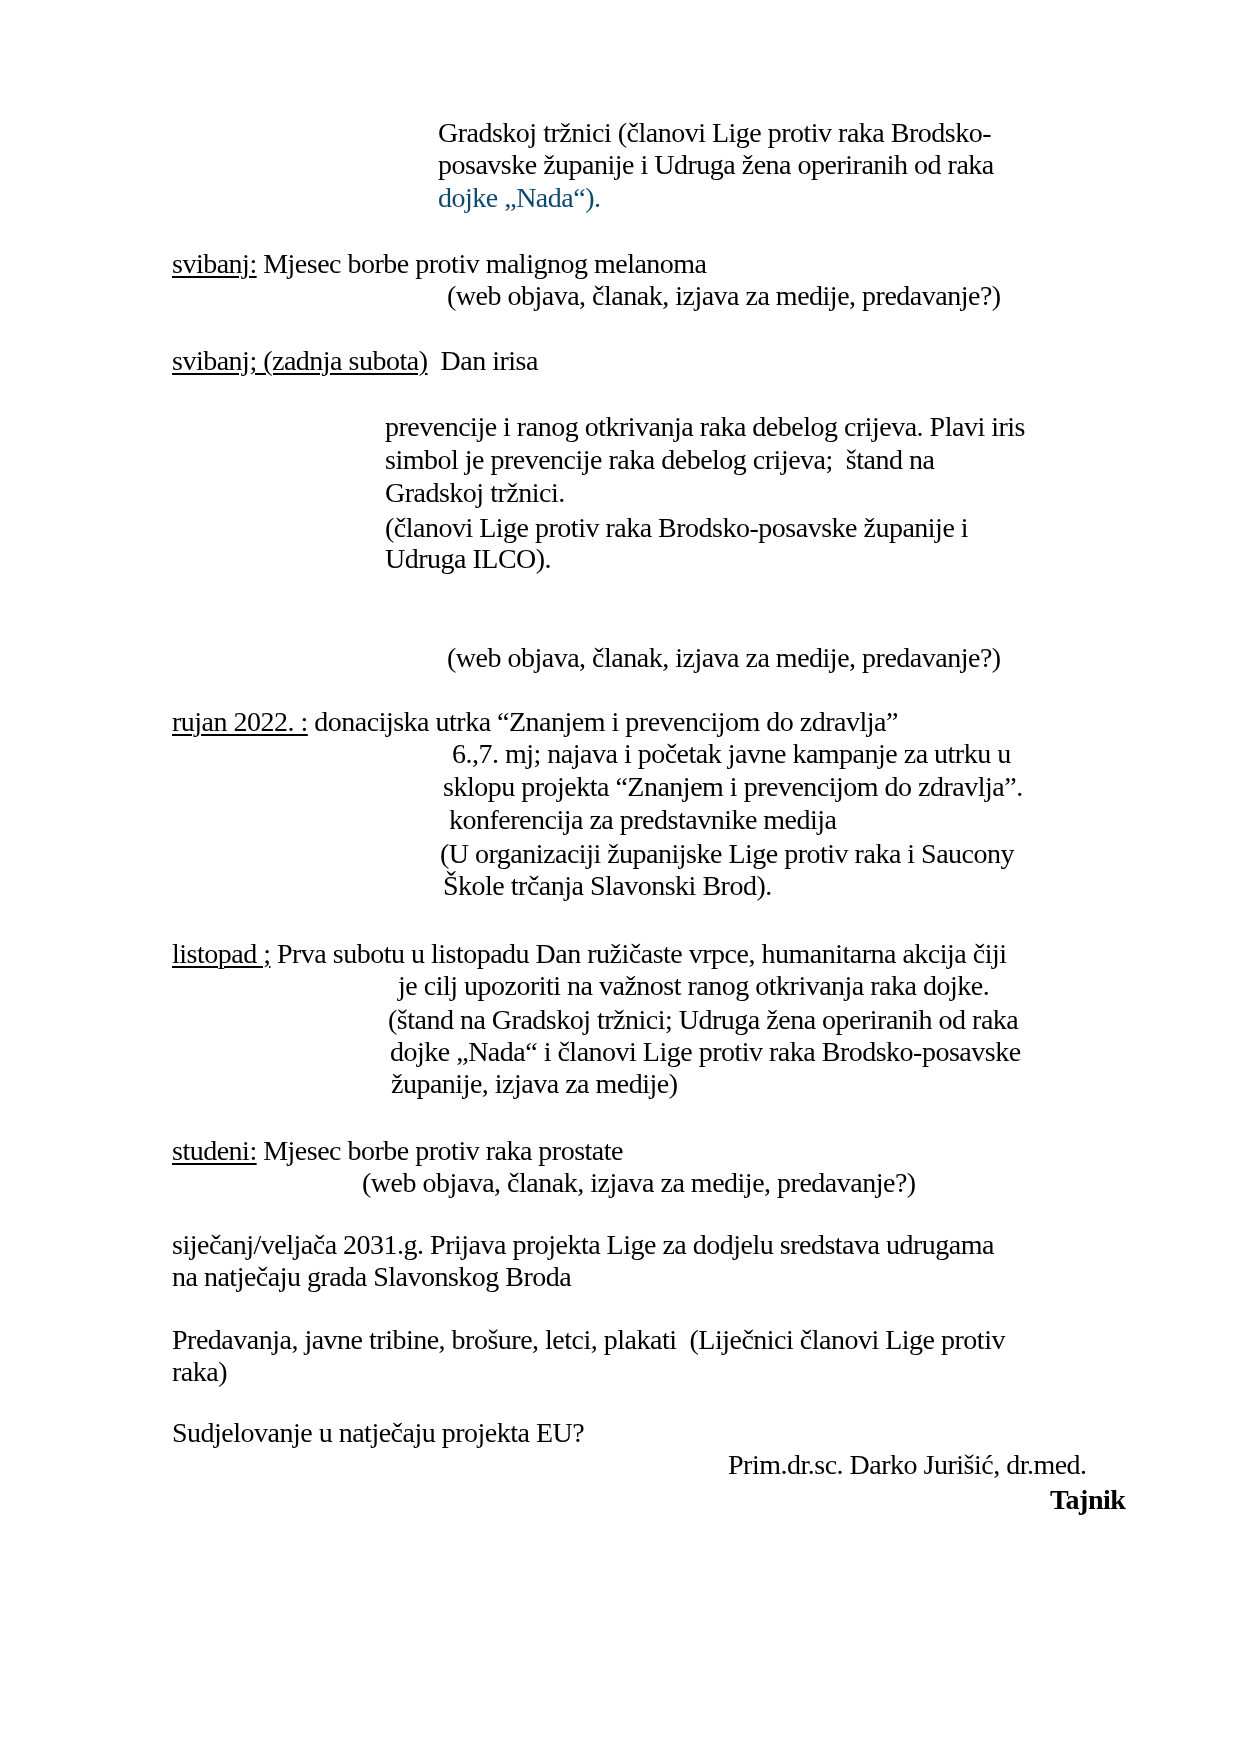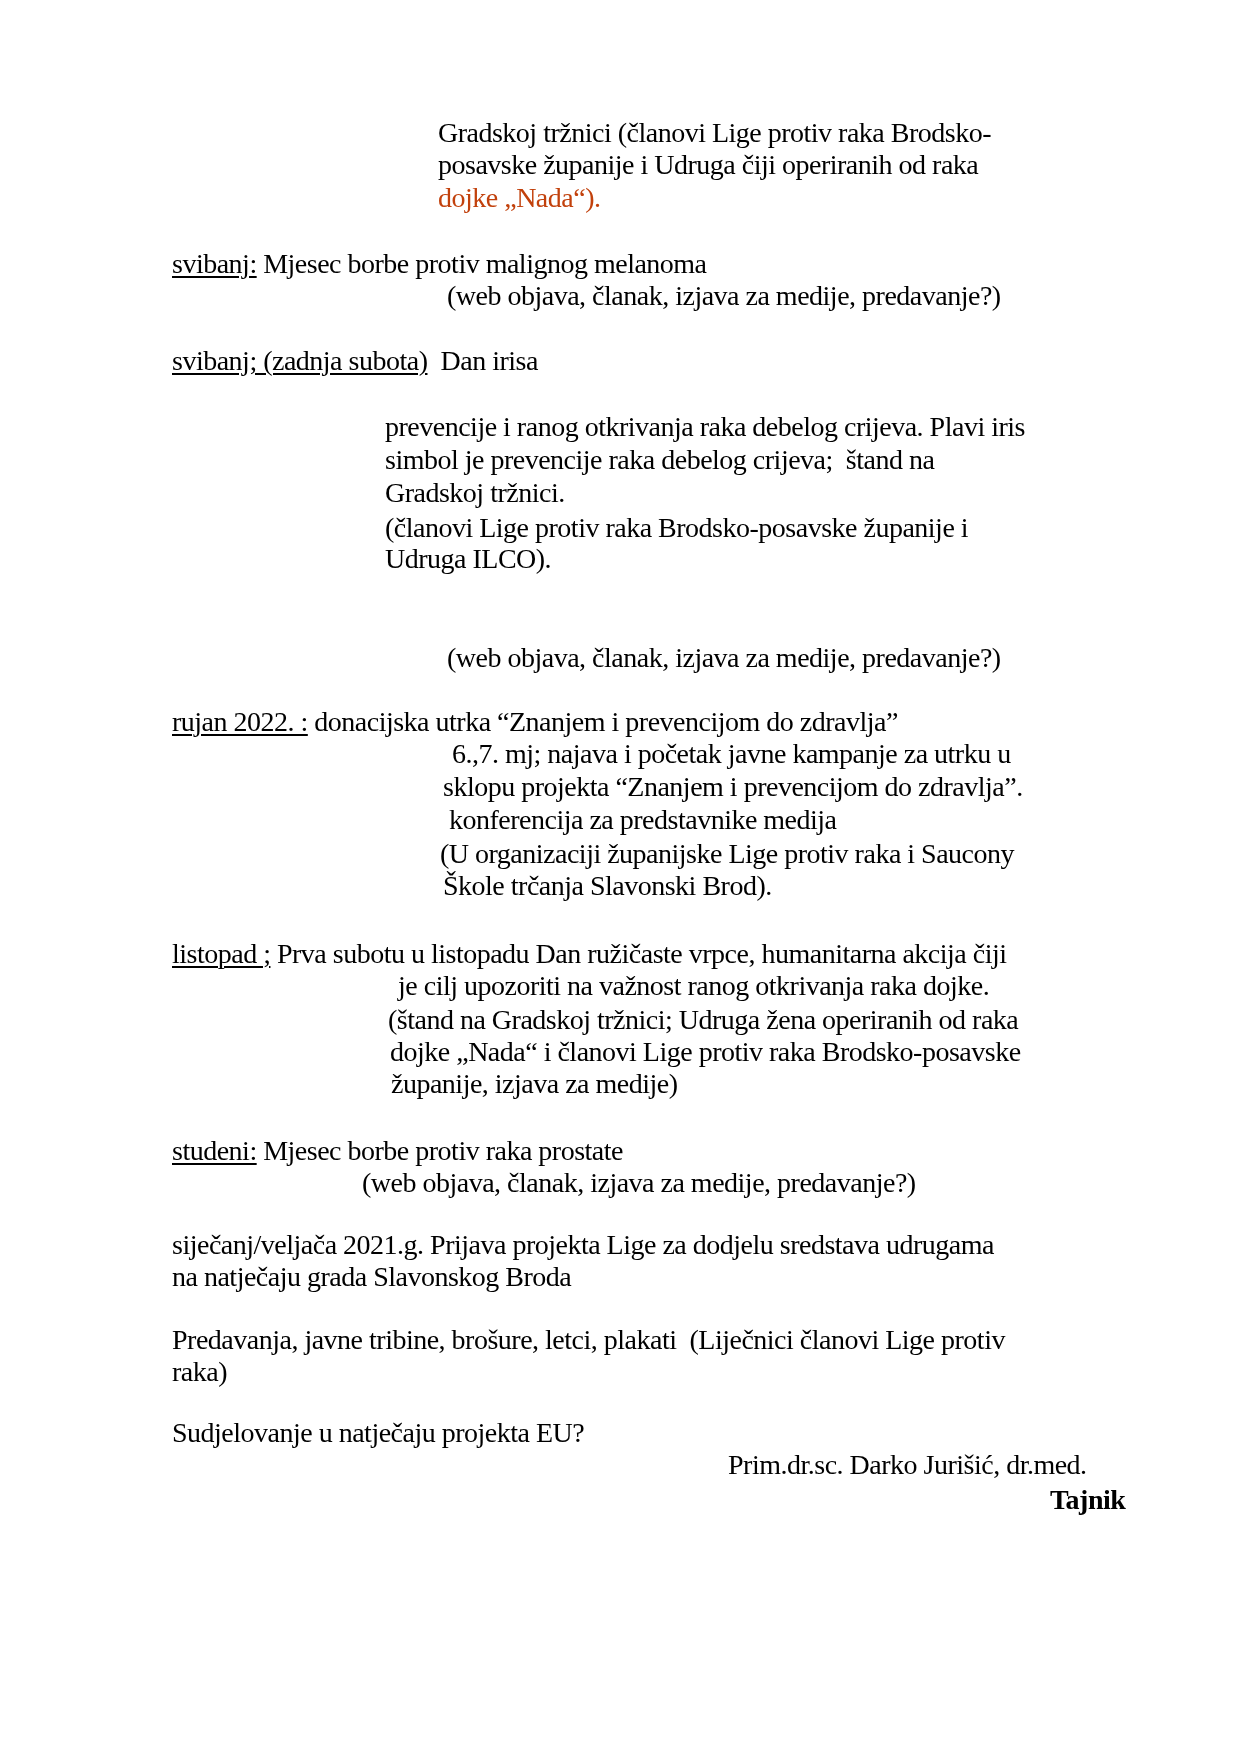--- a/index.html
+++ b/index.html
@@ -28,22 +28,22 @@
     text-decoration: underline;
     text-decoration-thickness: 2px;
     text-underline-offset: 3px;
   }
 </style>
 </head>
 <body>
 
 <div class="page" id="page" style="width: 1240px; height: 1604px; background: rgb(255, 255, 255);">
     <div class="line" style="top: 116px; left: 438px; color: rgb(0, 0, 0);">Gradskoj tržnici (članovi Lige protiv raka Brodsko-</div>
-    <div class="line" style="top: 148px; left: 438px; color: rgb(0, 0, 0);">posavske županije i Udruga čiji operiranih od raka</div>
-    <div class="line" style="top: 181px; left: 438px; color: #c2410c; text-align: center;">dojke „Nada“).</div>
+    <div class="line" style="top: 148px; left: 438px; color: rgb(0, 0, 0);">posavske županije i Udruga žena operiranih od raka</div>
+    <div class="line" style="top: 181px; left: 438px; color: #0c4a6e; text-align: center;">dojke „Nada“).</div>
     <div class="line" style="top: 247px; left: 172px; color: rgb(0, 0, 0);"><span class="u">svibanj:</span> Mjesec borbe protiv malignog melanoma</div>
     <div class="line" style="top: 279px; left: 447px; color: rgb(0, 0, 0);">(web objava, članak, izjava za medije, predavanje?)</div>
     <div class="line" style="top: 344px; left: 172px; color: rgb(0, 0, 0);"><span class="u">svibanj; (zadnja subota)</span>  Dan irisa</div>
     <div class="line" style="top: 410px; left: 385px; color: rgb(0, 0, 0);">prevencije i ranog otkrivanja raka debelog crijeva. Plavi iris</div>
     <div class="line" style="top: 443px; left: 385px; color: rgb(0, 0, 0);">simbol je prevencije raka debelog crijeva;  štand na</div>
     <div class="line" style="top: 476px; left: 385px; color: #000000;">Gradskoj tržnici.</div>
     <div class="line" style="top: 511px; left: 385px; color: rgb(0, 0, 0);">(članovi Lige protiv raka Brodsko-posavske županije i</div>
     <div class="line" style="top: 542px; left: 385px; color: rgb(0, 0, 0);">Udruga ILCO).</div>
     <div class="line" style="top: 641px; left: 447px; color: rgb(0, 0, 0);">(web objava, članak, izjava za medije, predavanje?)</div>
     <div class="line" style="top: 705px; left: 172px; color: rgb(0, 0, 0);"><span class="u">rujan 2022. :</span> donacijska utrka “Znanjem i prevencijom do zdravlja”</div>
@@ -52,20 +52,20 @@
     <div class="line" style="top: 803px; left: 449px; color: rgb(0, 0, 0);">konferencija za predstavnike medija</div>
     <div class="line" style="top: 837px; left: 440px; color: rgb(0, 0, 0);">(U organizaciji županijske Lige protiv raka i Saucony</div>
     <div class="line" style="top: 869px; left: 443px; color: rgb(0, 0, 0);">Škole trčanja Slavonski Brod).</div>
     <div class="line" style="top: 937px; left: 172px; color: rgb(0, 0, 0);"><span class="u">listopad ;</span> Prva subotu u listopadu Dan ružičaste vrpce, humanitarna akcija čiji</div>
     <div class="line" style="top: 969px; left: 398px; color: rgb(0, 0, 0);">je cilj upozoriti na važnost ranog otkrivanja raka dojke.</div>
     <div class="line" style="top: 1003px; left: 388px; color: rgb(0, 0, 0);">(štand na Gradskoj tržnici; Udruga žena operiranih od raka</div>
     <div class="line" style="top: 1035px; left: 390px; color: rgb(0, 0, 0);">dojke „Nada“ i članovi Lige protiv raka Brodsko-posavske</div>
     <div class="line" style="top: 1067px; left: 391px; color: rgb(0, 0, 0);">županije, izjava za medije)</div>
     <div class="line" style="top: 1134px; left: 172px; color: rgb(0, 0, 0);"><span class="u">studeni:</span> Mjesec borbe protiv raka prostate</div>
     <div class="line" style="top: 1166px; left: 362px; color: rgb(0, 0, 0);">(web objava, članak, izjava za medije, predavanje?)</div>
-    <div class="line" style="top: 1228px; left: 172px; color: rgb(0, 0, 0);">siječanj/veljača 2021.g. Prijava projekta Lige za dodjelu sredstava udrugama</div>
+    <div class="line" style="top: 1228px; left: 172px; color: rgb(0, 0, 0);">siječanj/veljača 2031.g. Prijava projekta Lige za dodjelu sredstava udrugama</div>
     <div class="line" style="top: 1260px; left: 172px; color: rgb(0, 0, 0);">na natječaju grada Slavonskog Broda</div>
     <div class="line" style="top: 1323px; left: 172px; color: rgb(0, 0, 0);">Predavanja, javne tribine, brošure, letci, plakati  (Liječnici članovi Lige protiv</div>
     <div class="line" style="top: 1355px; left: 172px; color: rgb(0, 0, 0);">raka)</div>
     <div class="line" style="top: 1416px; left: 172px; color: rgb(0, 0, 0);">Sudjelovanje u natječaju projekta EU?</div>
     <div class="line" style="top: 1448px; left: 728px; color: rgb(0, 0, 0);">Prim.dr.sc. Darko Jurišić, dr.med.</div>
     <div class="line" style="top: 1483px; left: 1050px; color: rgb(0, 0, 0); font-weight: bold;">Tajnik</div>
   </div>
 
 </body></html>

